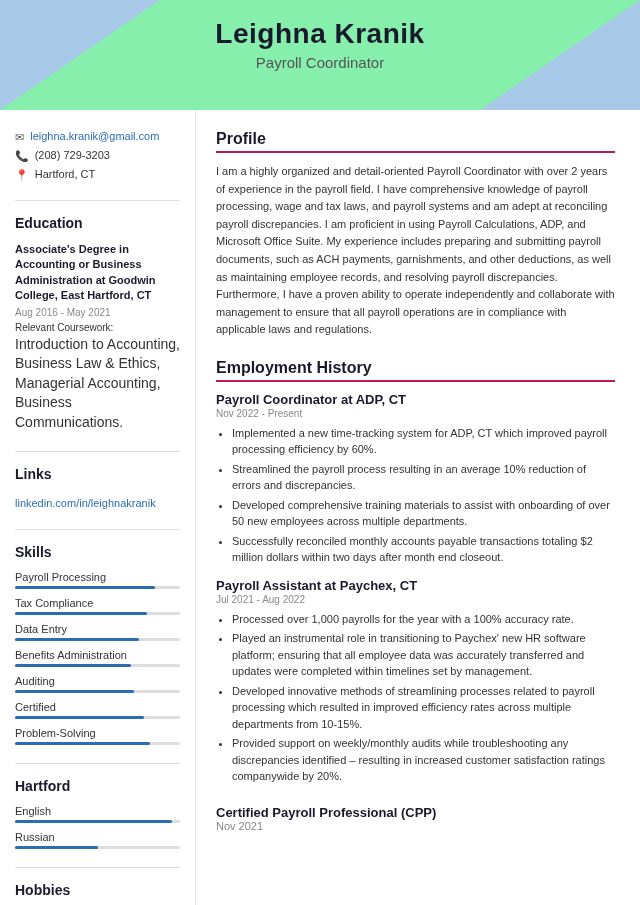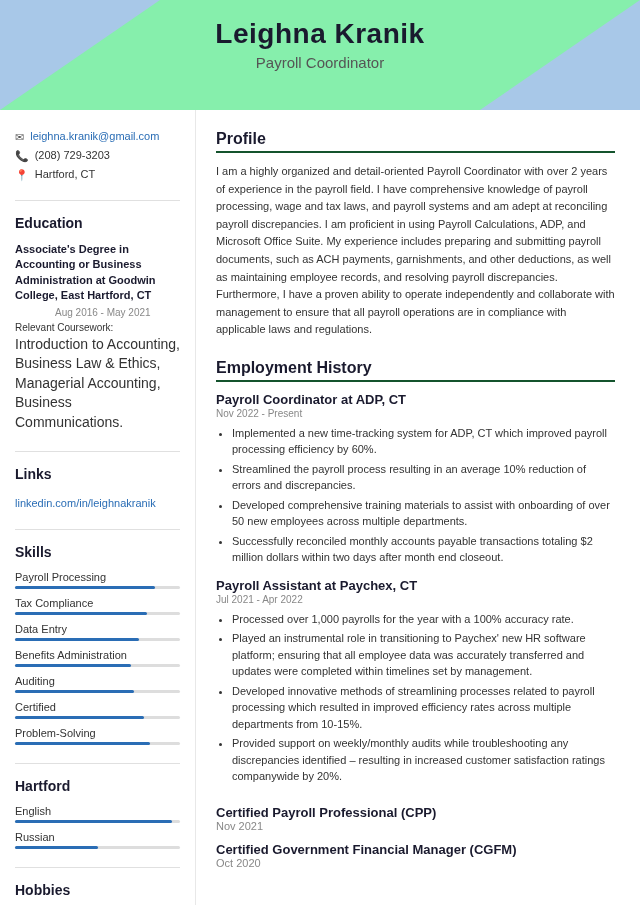--- a/index.html
+++ b/index.html
@@ -106,21 +106,20 @@
       font-size: 11px;
       font-weight: bold;
       color: #1a1a2e;
       line-height: 1.4;
       margin-bottom: 3px;
     }
     .edu-dates {
       font-size: 10px;
       color: #888;
       margin-bottom: 4px;
-      margin-left: 40px;
     }
     .edu-coursework-label {
       font-size: 10px;
       color: #333;
       margin-bottom: 2px;
     }
     .edu-coursework {
       font-size: 14px;
       color: #333;
       line-height: 1.4;
@@ -192,21 +191,21 @@
       border-left: 1px solid #e8e8e8;
     }
 
     .content-section {
       margin-bottom: 20px;
     }
     .section-title {
       font-size: 16px;
       font-weight: bold;
       color: #1a1a2e;
-      border-bottom: 2px solid #14532d;
+      border-bottom: 2px solid #be185d;
       padding-bottom: 3px;
       margin-bottom: 10px;
     }
 
     .profile-text {
       font-size: 11px;
       color: #333;
       line-height: 1.6;
     }
 
@@ -391,38 +390,34 @@
     <div class="job-dates">Nov 2022 - Present</div>
     <ul class="job-bullets">
               <li>Implemented a new time-tracking system for ADP, CT which improved payroll processing efficiency by 60%.</li>
               <li>Streamlined the payroll process resulting in an average 10% reduction of errors and discrepancies.</li>
               <li>Developed comprehensive training materials to assist with onboarding of over 50 new employees across multiple departments.</li>
               <li>Successfully reconciled monthly accounts payable transactions totaling $2 million dollars within two days after month end closeout.</li>
             </ul>
   </div>
           <div>
     <div class="job-title">Payroll Assistant at Paychex, CT</div>
-    <div class="job-dates">Jul 2021 - Apr 2022</div>
+    <div class="job-dates">Jul 2021 - Aug 2022</div>
     <ul class="job-bullets">
               <li>Processed over 1,000 payrolls for the year with a 100% accuracy rate.</li>
               <li>Played an instrumental role in transitioning to Paychex' new HR software platform; ensuring that all employee data was accurately transferred and updates were completed within timelines set by management.</li>
               <li>Developed innovative methods of streamlining processes related to payroll processing which resulted in improved efficiency rates across multiple departments from 10-15%.</li>
               <li>Provided support on weekly/monthly audits while troubleshooting any discrepancies identified – resulting in increased customer satisfaction ratings companywide by 20%.</li>
             </ul>
   </div>
         </div>
     </div>
 
     <div class="content-section">
       <div id="certs-container">
           <div class="cert-item">
     <div class="cert-name">Certified Payroll Professional (CPP)</div>
     <div class="cert-date">Nov 2021</div>
   </div>
-          <div class="cert-item">
-    <div class="cert-name">Certified Government Financial Manager (CGFM)</div>
-    <div class="cert-date">Oct 2020</div>
-  </div>
         </div>
     </div>
 
   </div>
 </div>
 
 </body></html>

